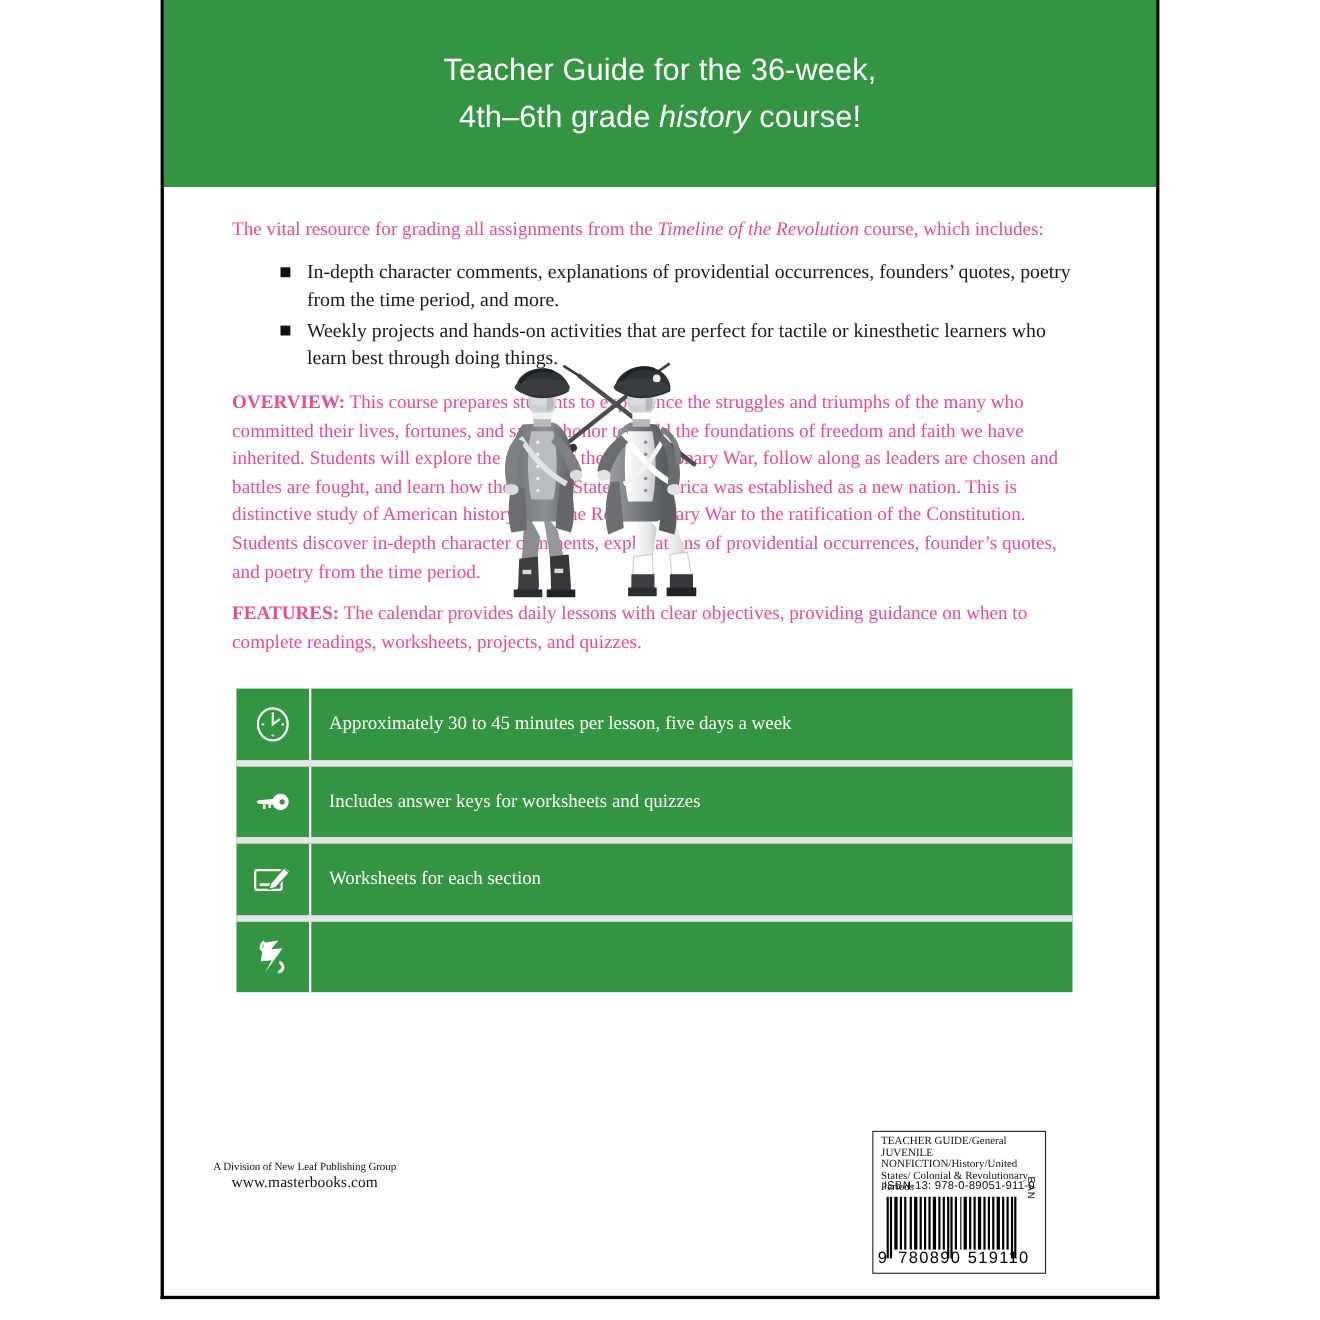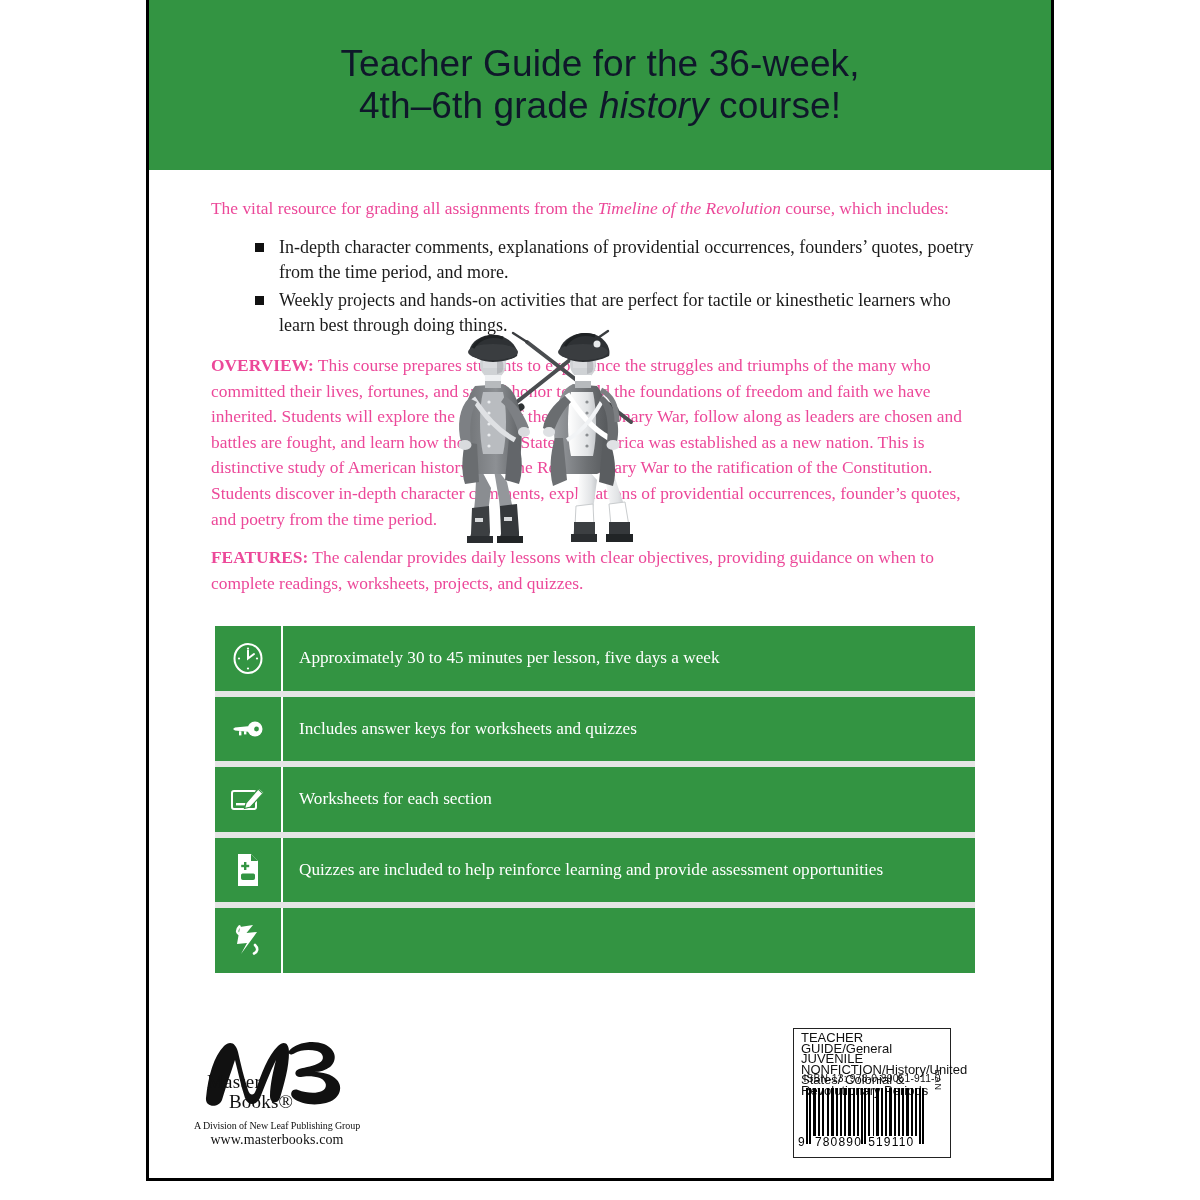--- a/index.html
+++ b/index.html
@@ -45,22 +45,22 @@
     right: 0px;
     height: 170px;
     background: #339442;
     display: flex;
     align-items: center;
     justify-content: center;
     flex-direction: column;
   }
   .banner-line {
     font-family: "Liberation Sans", sans-serif;
-    color: #0f172a;
-    font-size: 37px;
+    color: #ffffff;
+    font-size: 28px;
     line-height: 42px;
     font-weight: 400;
     letter-spacing: 0.1px;
     text-align: left;
     white-space: pre;
   }
   .banner-line .ital { font-style: italic; }
 
   
   .body-area {
@@ -185,24 +185,24 @@
     height: 130px;
     border: 1px solid #222;
     background: #ffffff;
     box-sizing: border-box;
   }
   .bisac {
     position: absolute;
     left: 7px;
     top: 4px;
     width: 146px;
-    font-size: 13px;
+    font-size: 10px;
     line-height: 10.5px;
     color: #111;
-    font-family: Liberation Sans, sans-serif;
+    font-family: Liberation Serif, serif;
   }
   .isbn-line {
     position: absolute;
     left: 0; right: 0;
     top: 44px;
     text-align: center;
     font-family: "Liberation Sans", sans-serif;
     font-size: 10.3px;
     color: #111;
     letter-spacing: .2px;
@@ -215,21 +215,21 @@
     height: 48px;
   }
   .bar { position: absolute; top: 0; background: #000; height: 100%; }
   .bar.tall { height: 56px; }
   .ean-digits {
     position: absolute;
     left: 4px;
     top: 106px;
     width: 136px;
     font-family: "Liberation Sans", sans-serif;
-    font-size: 12px;
+    font-size: 15px;
     letter-spacing: 1.2px;
     color: #000;
     white-space: nowrap;
   }
   .ean-label {
     position: absolute;
     right: 7px;
     top: 62px;
     font-family: "Liberation Sans", sans-serif;
     font-size: 9px;
@@ -298,33 +298,20 @@
           <svg width="38" height="32" viewBox="0 0 38 32">
             <rect x="3" y="8" width="24" height="18" rx="2" fill="none" stroke="#fff" stroke-width="2"></rect>
             <rect x="7" y="20" width="12" height="2.4" fill="#fff"></rect>
             <path d="M17 20 L30 5 L35 9.5 L21.5 24 L15.5 25.5 Z" fill="#fff" stroke="#339442" stroke-width="1.2"></path>
             <path d="M29.2 6 L33.6 10.3" stroke="#339442" stroke-width="1.1"></path>
           </svg>
         </div>
         <div class="feat-text">Worksheets for each section</div>
       </div>
 
-      <div class="feature-row">
-        <div class="feat-icon">
-          <svg width="30" height="36" viewBox="0 0 30 36">
-            <path d="M5 2 H18 L25 9 V34 H5 Z" fill="#fff"></path>
-            <path d="M18 2 V9 H25 Z" fill="#339442"></path>
-            <rect x="11" y="10" width="2.4" height="8" fill="#339442"></rect>
-            <rect x="8.2" y="12.8" width="8" height="2.4" fill="#339442"></rect>
-            <rect x="8.5" y="22" width="13" height="5.5" rx="1" fill="#339442"></rect>
-            <rect x="8.5" y="22" width="13" height="5.5" rx="1" fill="none" stroke="#339442" stroke-width="1"></rect>
-          </svg>
-        </div>
-        <div class="feat-text">Quizzes are included to help reinforce learning and provide assessment opportunities</div>
-      </div>
 
       <div class="feature-row">
         <div class="feat-icon">
           <svg width="30" height="34" viewBox="0 0 30 34">
             <path d="M7 4 L20 2 L13.5 10 L24 9 L8 31 L14 20 L4 21 Z" fill="#fff"></path>
             <path d="M6.5 3.5 C3 7 3.5 10 7 11.5" fill="none" stroke="#fff" stroke-width="2.6" stroke-linecap="round"></path>
             <path d="M22 22 C25.5 25.5 24.5 29 21 30.5" fill="none" stroke="#fff" stroke-width="2.6" stroke-linecap="round"></path>
           </svg>
         </div>
       </div>
@@ -448,41 +435,20 @@
         <path d="M120 34 C126 24 138 20 150 24" fill="none" stroke="#1f2224" stroke-width="3"></path>
         <circle cx="152" cy="32" r="3.5" fill="#e8eaec"></circle>
 
         <rect x="130" y="63" width="16" height="6" fill="#ffffff"></rect>
 
         <path d="M156 78 C168 84 172 96 172 110" stroke="#7c7f82" stroke-width="5" fill="none"></path>
       </svg>
     </div>
 
     <div class="logo">
-      <div class="logo-mark">
-        <svg width="170" height="78" viewBox="0 0 170 78">
-
-          <path d="M14 66 C16 44 22 24 32 14 C38 8 44 11 46 20 C49 33 52 46 56 58
-                   C58 64 62 64 64 58 C69 42 76 24 86 14 C92 8 97 11 97 20
-                   C97 36 92 52 88 66 C86 72 78 72 78 64 C78 52 82 36 84 28
-                   C78 40 72 56 68 66 C64 74 56 74 53 66 C49 54 46 40 43 28
-                   C39 40 33 58 30 68 C27 76 13 76 14 66 Z" fill="#111"></path>
-
-          <path d="M100 16 C108 10 122 8 132 12 C144 17 146 28 138 35
-                   C134 38 128 40 122 40 C130 40 140 42 145 48
-                   C152 56 147 68 134 71 C122 74 108 72 101 66
-                   C97 62 100 56 106 58 C114 61 124 62 130 59
-                   C136 56 135 49 128 46 C122 44 114 44 109 45
-                   C103 46 101 39 107 37 C114 35 122 34 127 31
-                   C133 28 132 21 125 19 C117 17 108 18 103 21
-                   C97 25 94 20 100 16 Z" fill="#111"></path>
-        </svg>
-        <div class="logo-word logo-master">Master</div>
-        <div class="logo-word logo-books">Books®</div>
-      </div>
       <div class="logo-sub1">A Division of New Leaf Publishing Group</div>
       <div class="logo-sub2">www.masterbooks.com</div>
     </div>
 
     <div class="barcode-box">
       <div class="bisac">
         <div>TEACHER GUIDE/General</div>
         <div>JUVENILE NONFICTION/History/United</div>
         <div>States/ Colonial &amp; Revolutionary Periods</div>
       </div>

